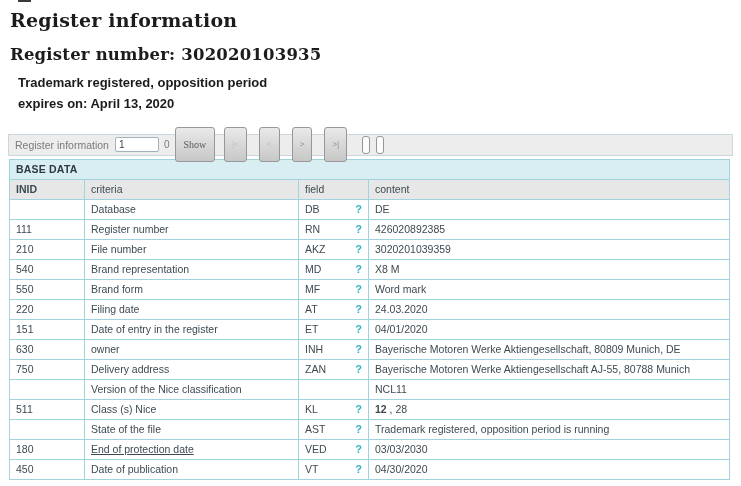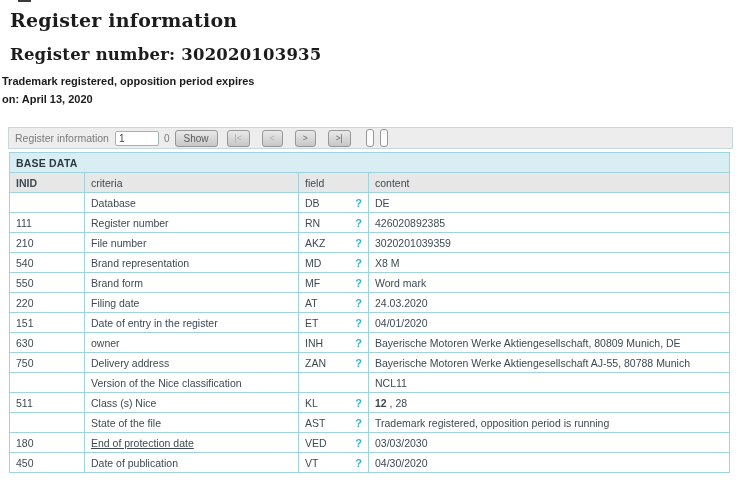--- a/index.html
+++ b/index.html
@@ -15,39 +15,39 @@
   .artifact{position:absolute;left:18px;top:0;width:13px;height:2px;background:#3a3a3a;}
   h1{
     font-family:"DejaVu Serif", serif;font-size:19px;font-weight:bold;
     color:#1c1c1c;margin:9px 0 0 10px;letter-spacing:.2px;
   }
   h2{
     font-family:"DejaVu Serif", serif;font-size:16.5px;font-weight:bold;
     color:#1c1c1c;margin:14px 0 0 10px;letter-spacing:.2px;
   }
   .status-note{
-    font-size:11px;font-weight:bold;color:#1b1b1b;margin:9px 0 0 2px;
+    font-size:13px;font-weight:bold;color:#1b1b1b;margin:9px 0 0 18px;
     max-width:258px;line-height:1.6;
   }
   
   .toolbar{
     margin:19px 8px 3px 8px;height:22px;background:#ededed;
     border:1px solid #c9d8dc;display:flex;align-items:center;padding:0 6px;
   }
   .tb-label{font-size:10.5px;color:#7a7a7a;margin-right:6px;}
   .tb-input{
     width:44px;height:15px;border:1px solid #9fb4ba;border-radius:2px;
     font-size:10px;color:#444;padding:0 3px;background:#fff;
     font-family:"Liberation Sans", sans-serif;
   }
   .tb-count{font-size:10px;color:#7a7a7a;margin:0 5px;}
   .btn{
-    font-family:Liberation Sans, sans-serif;font-size:10px;color:#5a5a5a;
+    font-family:Liberation Serif, serif;font-size:10px;color:#5a5a5a;
     background:linear-gradient(#e9e9e9,#c7c7c7);border:1px solid #979797;
-    border-radius:3px;height:17px;padding:0 8px;line-height:15px;cursor:pointer;text-align:center;
+    border-radius:3px;height:35px;padding:0 8px;line-height:15px;cursor:pointer;text-align:center;
   }
   .btn.pager{margin-left:12px;font-size:8.5px;padding:0 7px;color:#6a6a6a;}
   .btn.pager.first{margin-left:9px;}
   .btn.pager.disabled{color:#b0b0b0;}
   .blank-btn{
     width:8px;height:18px;background:#fcfcfc;border:1px solid #979797;
     border-radius:3px;margin-left:6px;display:inline-block;
   }
   .blank-btn.one{margin-left:15px;}
   

